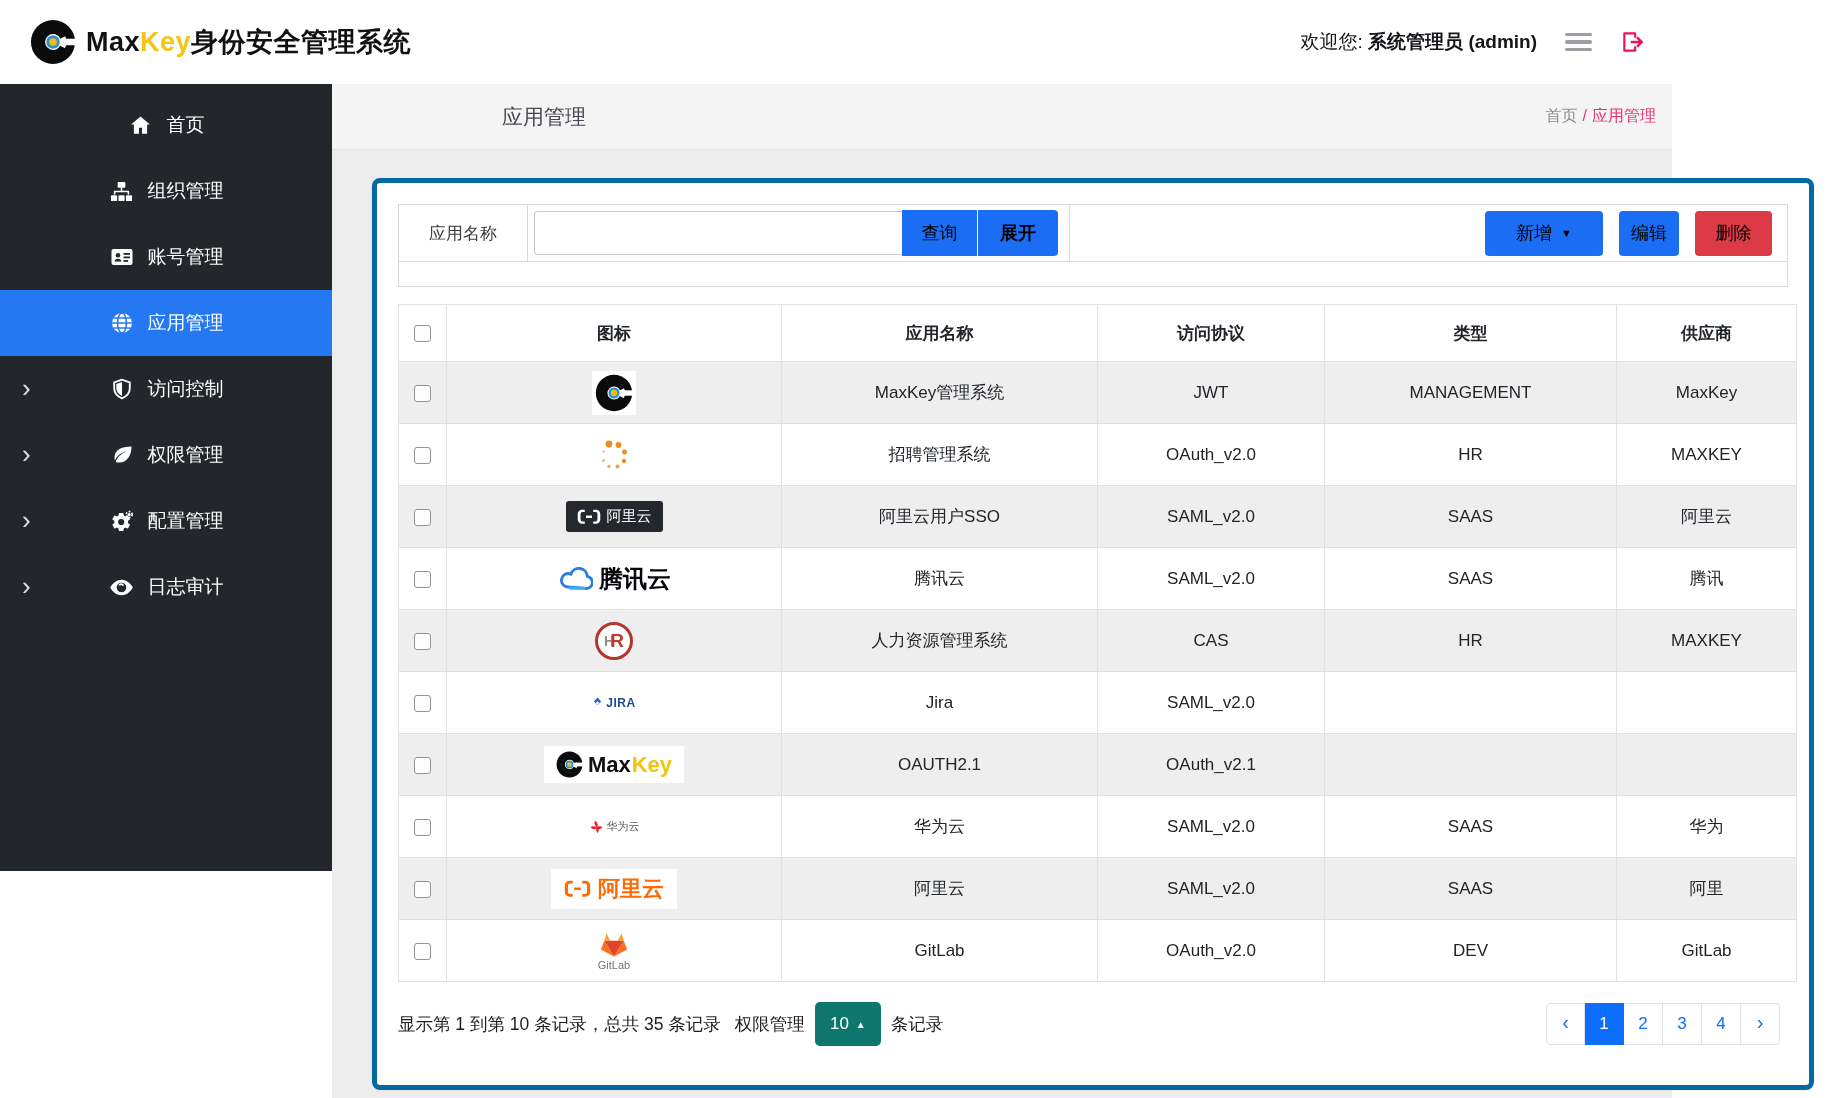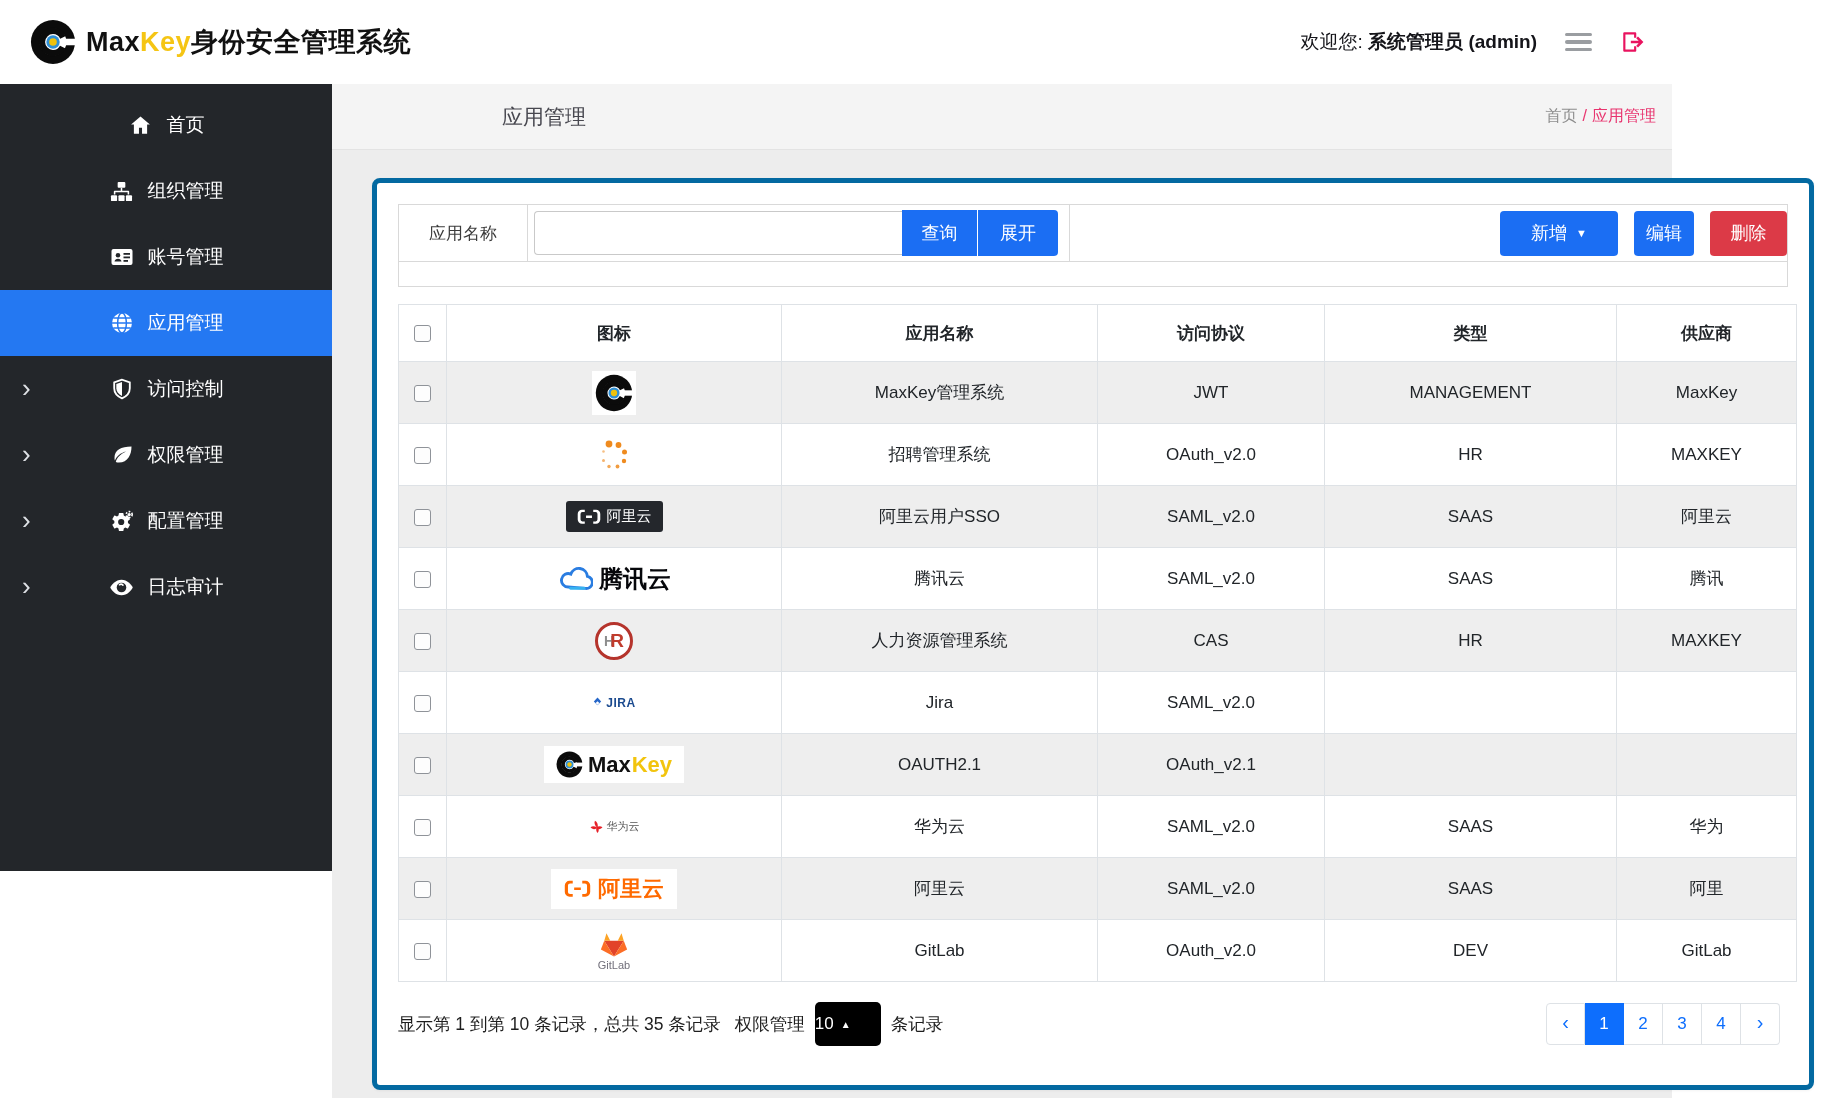--- a/index.html
+++ b/index.html
@@ -44,25 +44,25 @@
     border:5px solid #0369a1; border-radius:8px; padding:21px 21px 0;
     box-shadow:0 1px 3px rgba(0,0,0,.05); }
 
   .filter-panel { border:1px solid #d9d9d9; }
   .filter-row { height:57px; display:flex; align-items:center; border-bottom:1px solid #d9d9d9; }
   .filter-left { width:671px; height:100%; display:flex; align-items:center; border-right:1px solid #d9d9d9; flex:none; }
   .search-label { width:129px; height:100%; display:flex; align-items:center; justify-content:center;
     font-size:17px; color:#3b3b3b; border-right:1px solid #d9d9d9; flex:none; }
   .search-input { margin-left:6px; width:368px; height:44px; border:1px solid #c9c9c9;
     border-right:none; border-radius:4px 0 0 4px; padding:0 10px; font-size:16px; outline:none; }
-  .btn { border:none; color:#ffffff; font-size:18px; cursor:pointer;
+  .btn { border:none; color:#000000; font-size:18px; cursor:pointer;
     display:inline-flex; align-items:center; justify-content:center; }
   .btn-query { width:75px; height:46px; background:#1b6ef3; }
-  .btn-expand { width:80px; height:46px; background:#1b6ef3; border-radius:0 4px 4px 0; margin-left:1px; }
-  .filter-actions { margin-left:auto; display:flex; gap:16px; margin-right:0; }
+  .btn-expand { width:80px; height:46px; background:#1b6ef3; border-radius:0 4px 4px 0; margin-left:1px;font-weight:bold; }
+  .filter-actions { margin-left:auto; display:flex; gap:16px; margin-right:15px; }
   .btn-add { width:118px; height:45px; background:#1b6ef3; border-radius:4px; gap:9px; }
   .btn-edit { width:60px; height:45px; background:#1b6ef3; border-radius:4px;font-family:Liberation Serif, serif; }
   .btn-del { width:77px; height:45px; background:#dc3a47; border-radius:4px; }
   .caret-down { font-size:11px; }
   .filter-strip { height:24px; background:#fff; }
 
   
   .apps-table { margin-top:17px; border-collapse:collapse; width:1398px; table-layout:fixed;
     color:#212529; }
   .apps-table th,.apps-table td { border:1px solid #dee2e6; text-align:center; vertical-align:middle; }
@@ -92,23 +92,23 @@
   .mk-key { font-size:22px; font-weight:bold; color:#f2c40e; margin-left:-4px; }
   .hw { display:inline-flex; align-items:center; gap:3px; background:#fff; padding:3px 6px; }
   .hw-txt { font-size:11px; color:#555; }
   .gl { display:inline-flex; flex-direction:column; align-items:center; gap:1px; }
   .gl-txt { font-size:11px; color:#72707b; }
 
   
   .table-foot { margin-top:20px; display:flex; align-items:center; }
   .foot-text { font-size:17.5px; color:#1e1e1e; }
   .fp-label { margin-left:14px; }
-  .per-page { margin:0 10px; width:66px; height:44px; background:#000000; color:#fff;
+  .per-page { margin:0 10px; width:66px; height:44px; background:#0f766e; color:#fff;
     border:none; border-radius:5px; font-size:17px; cursor:pointer;
-    display:inline-flex; align-items:center; justify-content:flex-start; gap:7px; }
+    display:inline-flex; align-items:center; justify-content:center; gap:7px; }
   .caret-up { font-size:10px; }
   .pagination { margin-left:auto; display:flex; margin-right:8px; }
   .page-btn { min-width:39px; height:42px; border:1px solid #dee2e6; border-left:none;
     background:#fff; color:#0d6efd; font-size:17px; cursor:pointer;
     display:inline-flex; align-items:center; justify-content:center; padding:0 12px; }
   .page-btn:first-child { border-left:1px solid #dee2e6; border-radius:4px 0 0 4px; }
   .page-btn:last-child { border-radius:0 4px 4px 0; }
   .page-btn.active { background:#0d6efd; border-color:#0d6efd; color:#fff; }
   .page-arrow { font-size:20px; padding-bottom:3px; }
 </style>

